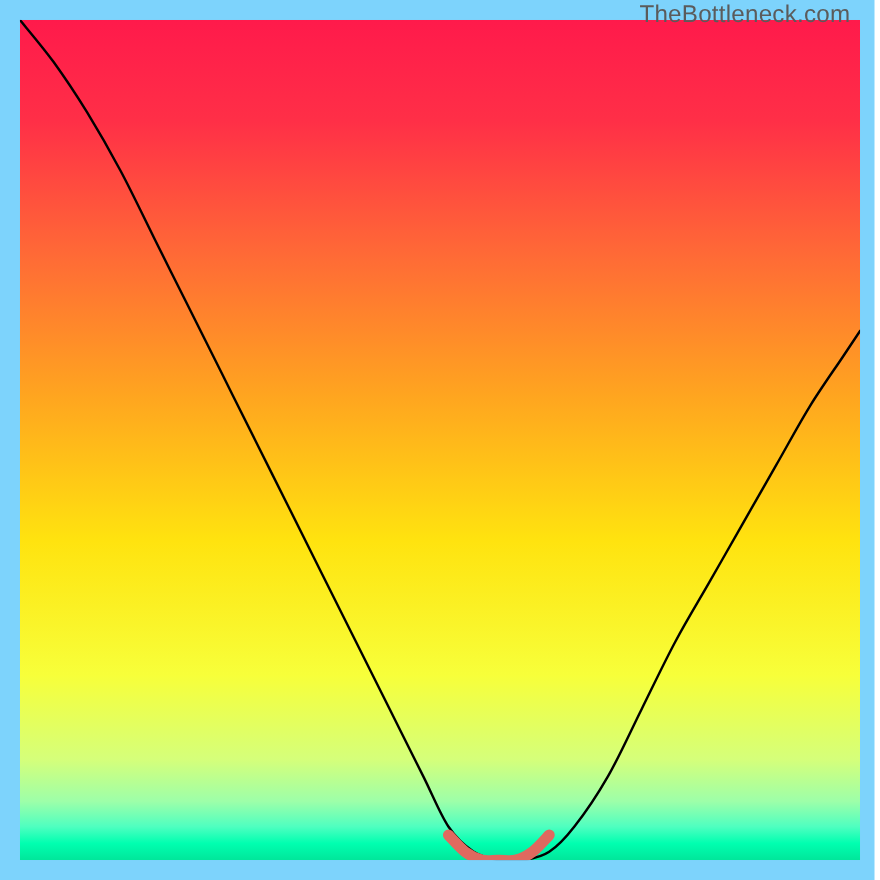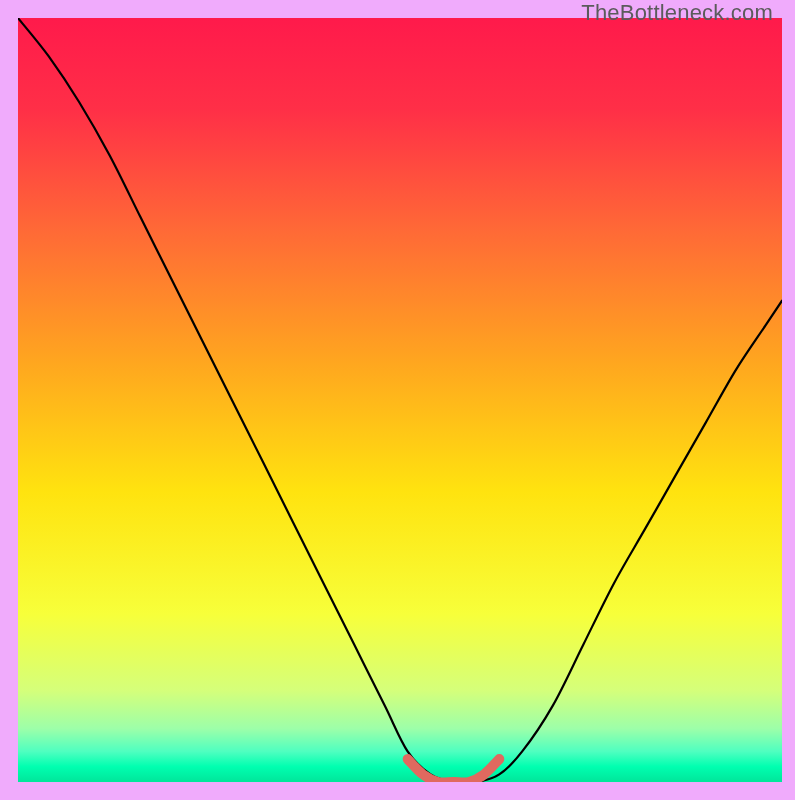--- a/index.html
+++ b/index.html
@@ -1,20 +1,20 @@
 <!DOCTYPE html>
 <html><head>
 <meta charset="utf-8">
 <style>
   * { margin: 0; padding: 0; box-sizing: border-box; }
   html, body { width: 800px; height: 800px; overflow: hidden; }
   .frame {
     width: 795px;
     height: 800px;
-    background: #f0abfc;
+    background: #7dd3fc;
     position: relative;
   }
   .plot-area {
     position: absolute;
     left: 18px;
     top: 18px;
     width: 764px;
     height: 764px;
     overflow: hidden;
   }

